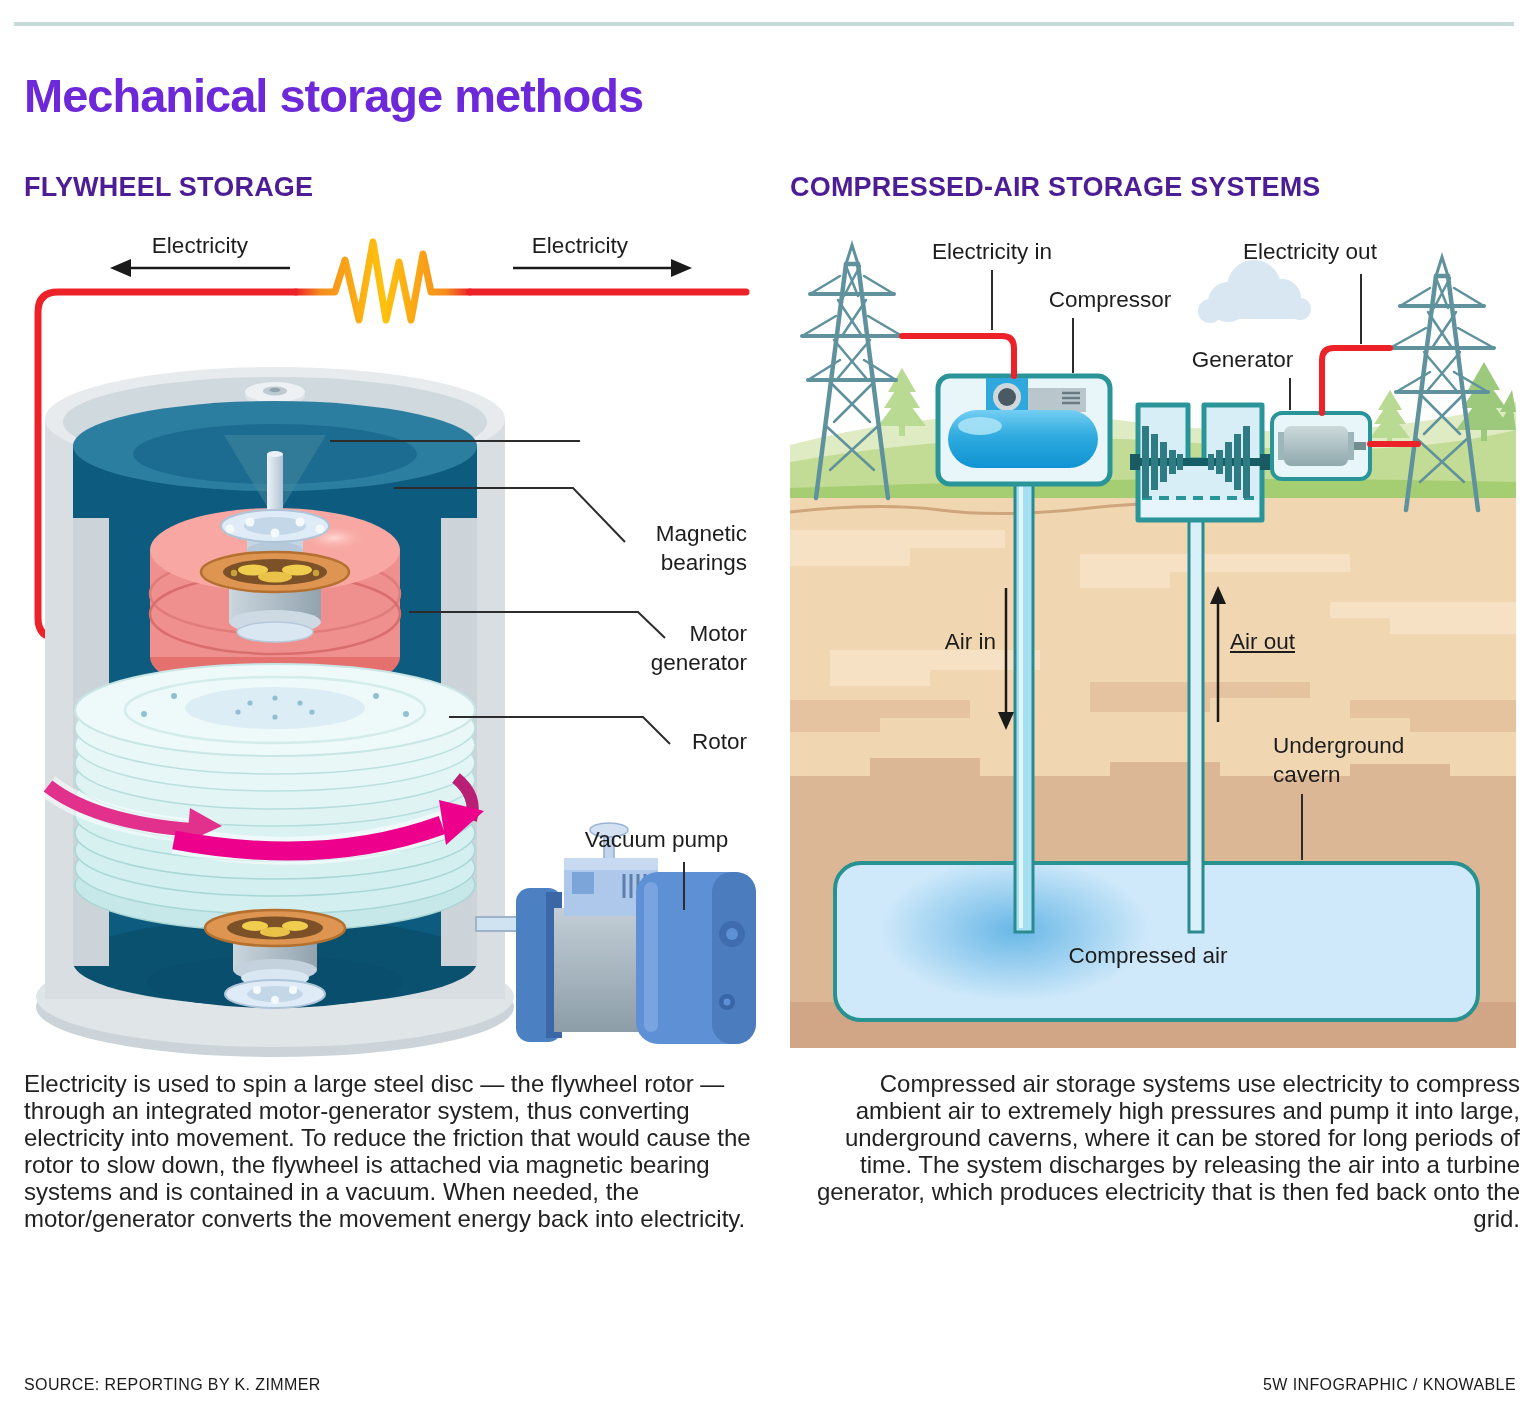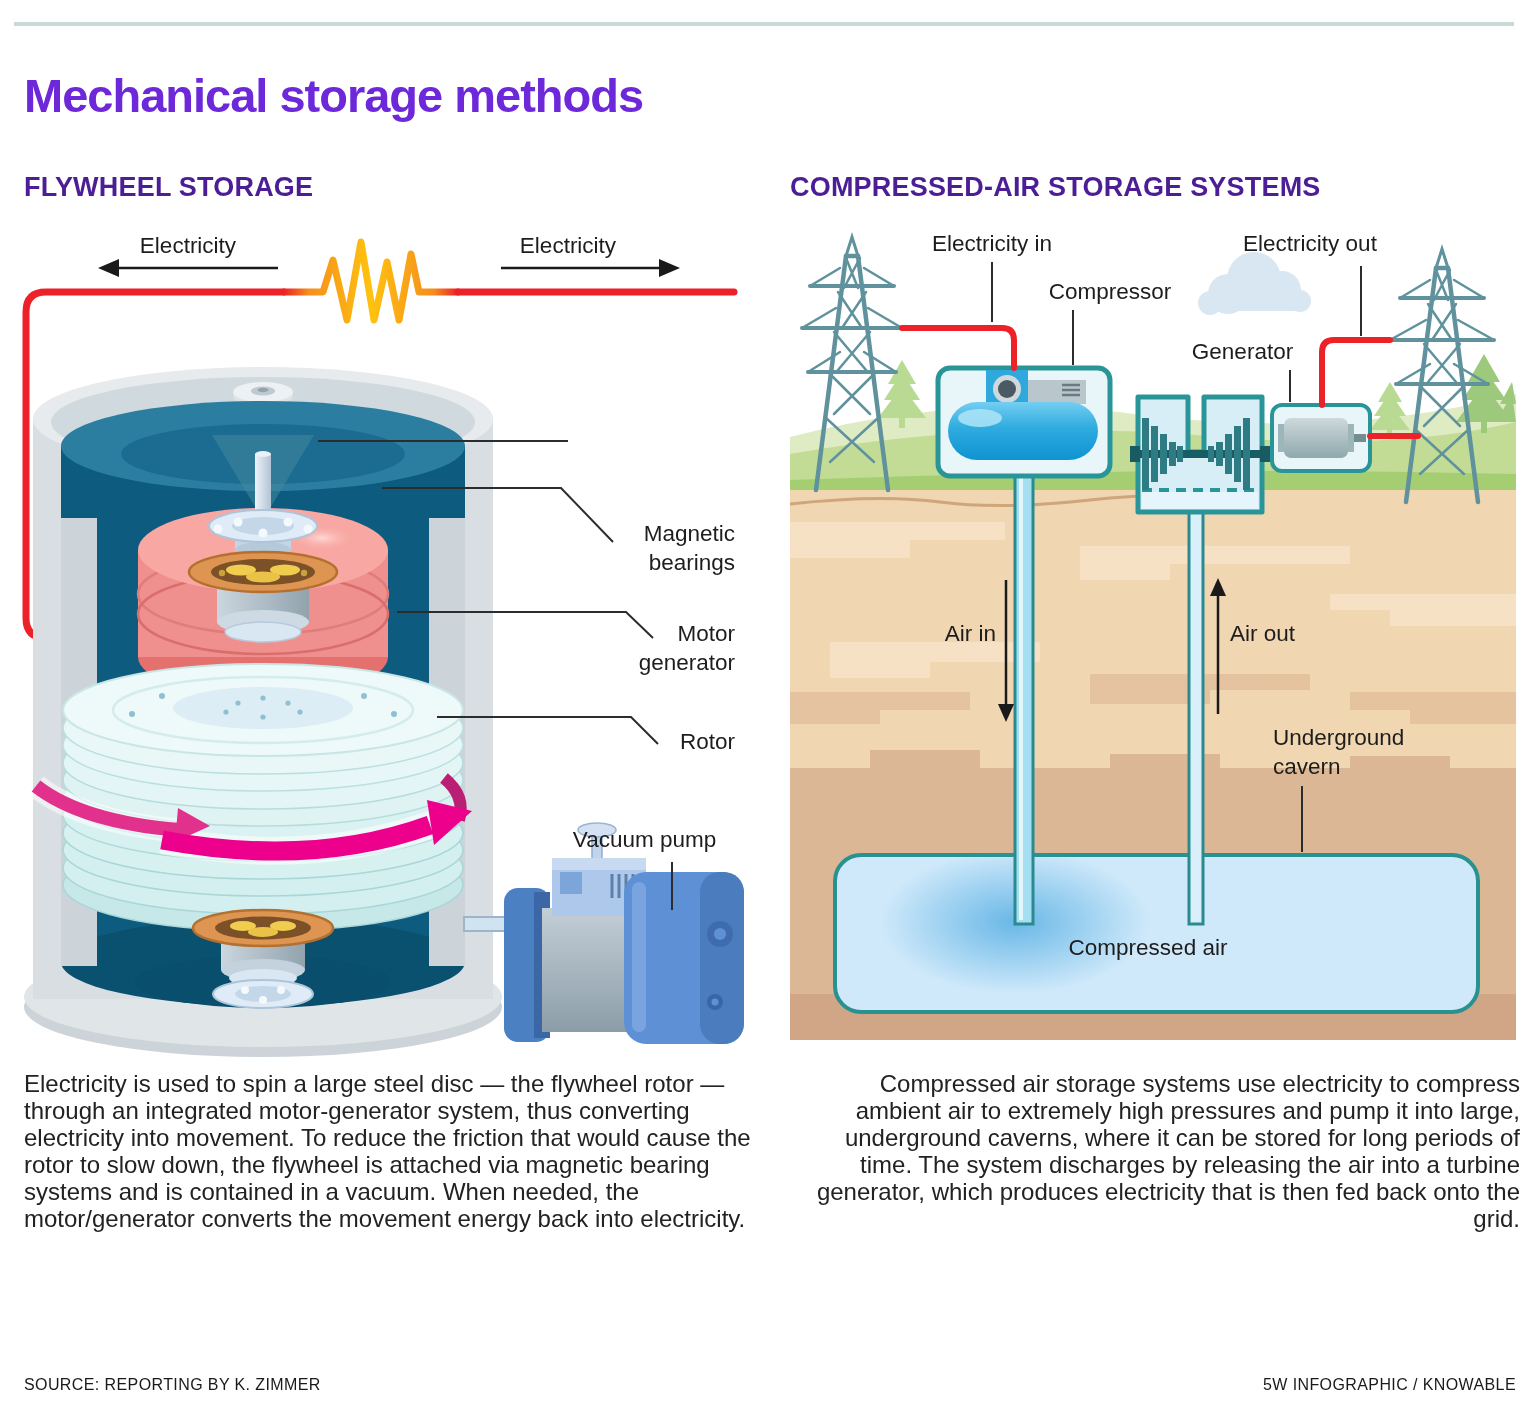--- a/index.html
+++ b/index.html
@@ -5,22 +5,22 @@
   html,body{margin:0;padding:0;}
   body{
     width:1540px;height:1419px;position:relative;background:#ffffff;
     font-family:"Liberation Sans", sans-serif;color:#1d1d1d;overflow:hidden;
   }
   .abs{position:absolute;}
   .top-rule{left:14px;top:22px;width:1500px;height:4px;background:#c6dad8;}
   .page-title{left:24px;top:68px;font-size:47px;font-weight:bold;color:#6d28d9;letter-spacing:-1px;}
   .section-heading{top:172px;font-size:27px;font-weight:bold;color:#4c1d95;letter-spacing:0.2px;}
   .panel{position:absolute;}
-  .panel-fly{left:12px;top:220px;width:731px;height:848px;}
-  .panel-cas{left:790px;top:222px;width:726px;height:820px;}
+  .panel-fly{left:24px;top:220px;width:731px;height:848px;}
+  .panel-cas{left:790px;top:230px;width:726px;height:820px;}
   .lbl{position:absolute;font-size:22.5px;line-height:1.28;color:#1d1d1d;}
   .c{text-align:center;} .r{text-align:right;} .l{text-align:left;}
   .caption{position:absolute;top:1070px;font-size:24px;line-height:27px;color:#222;}
   .cap-left{left:24px;width:735px;}
   .cap-right{left:790px;width:730px;text-align:right;}
   .footer{position:absolute;top:1376px;font-size:16px;letter-spacing:0.4px;color:#1a1a1a;}
   .footer-left{left:24px;}
   .footer-right{right:24px;text-align:right;}
   svg{position:absolute;left:0;top:0;overflow:visible;}
 </style>
@@ -410,21 +410,21 @@
       <line x1="428" y1="370" x2="428" y2="492"></line>
         <polygon points="428,356 420,374 436,374" stroke="none"></polygon>
     </g>
   </svg>
 
   <div class="lbl c" style="left:117px;top:8px;width:170px;">Electricity in</div>
   <div class="lbl c" style="left:425px;top:8px;width:190px;">Electricity out</div>
   <div class="lbl c" style="left:235px;top:56px;width:170px;">Compressor</div>
   <div class="lbl c" style="left:385px;top:116px;width:135px;">Generator</div>
   <div class="lbl r" style="left:116px;top:398px;width:90px;">Air in</div>
-  <div class="lbl l" style="left:440px;top:398px;width:100px;">Air out</div>
+  <div class="lbl l" style="left:440px;top:398px;width:100px;text-decoration:underline;">Air out</div>
   <div class="lbl l" style="left:483px;top:502px;width:150px;">Underground cavern</div>
   <div class="lbl c" style="left:208px;top:712px;width:300px;">Compressed air</div>
 </div>
 
 <div class="caption cap-left">Electricity is used to spin a large steel disc — the flywheel rotor — through an integrated motor-generator system, thus converting electricity into movement. To reduce the friction that would cause the rotor to slow down, the flywheel is attached via magnetic bearing systems and is contained in a vacuum. When needed, the motor/generator converts the movement energy back into electricity.</div>
 <div class="caption cap-right">Compressed air storage systems use electricity to compress ambient air to extremely high pressures and pump it into large, underground caverns, where it can be stored for long periods of time. The system discharges by releasing the air into a turbine generator, which produces electricity that is then fed back onto the grid.</div>
 <div class="footer footer-left">SOURCE: REPORTING BY K. ZIMMER</div>
 <div class="footer footer-right">5W INFOGRAPHIC / KNOWABLE</div>
 
 </body></html>

